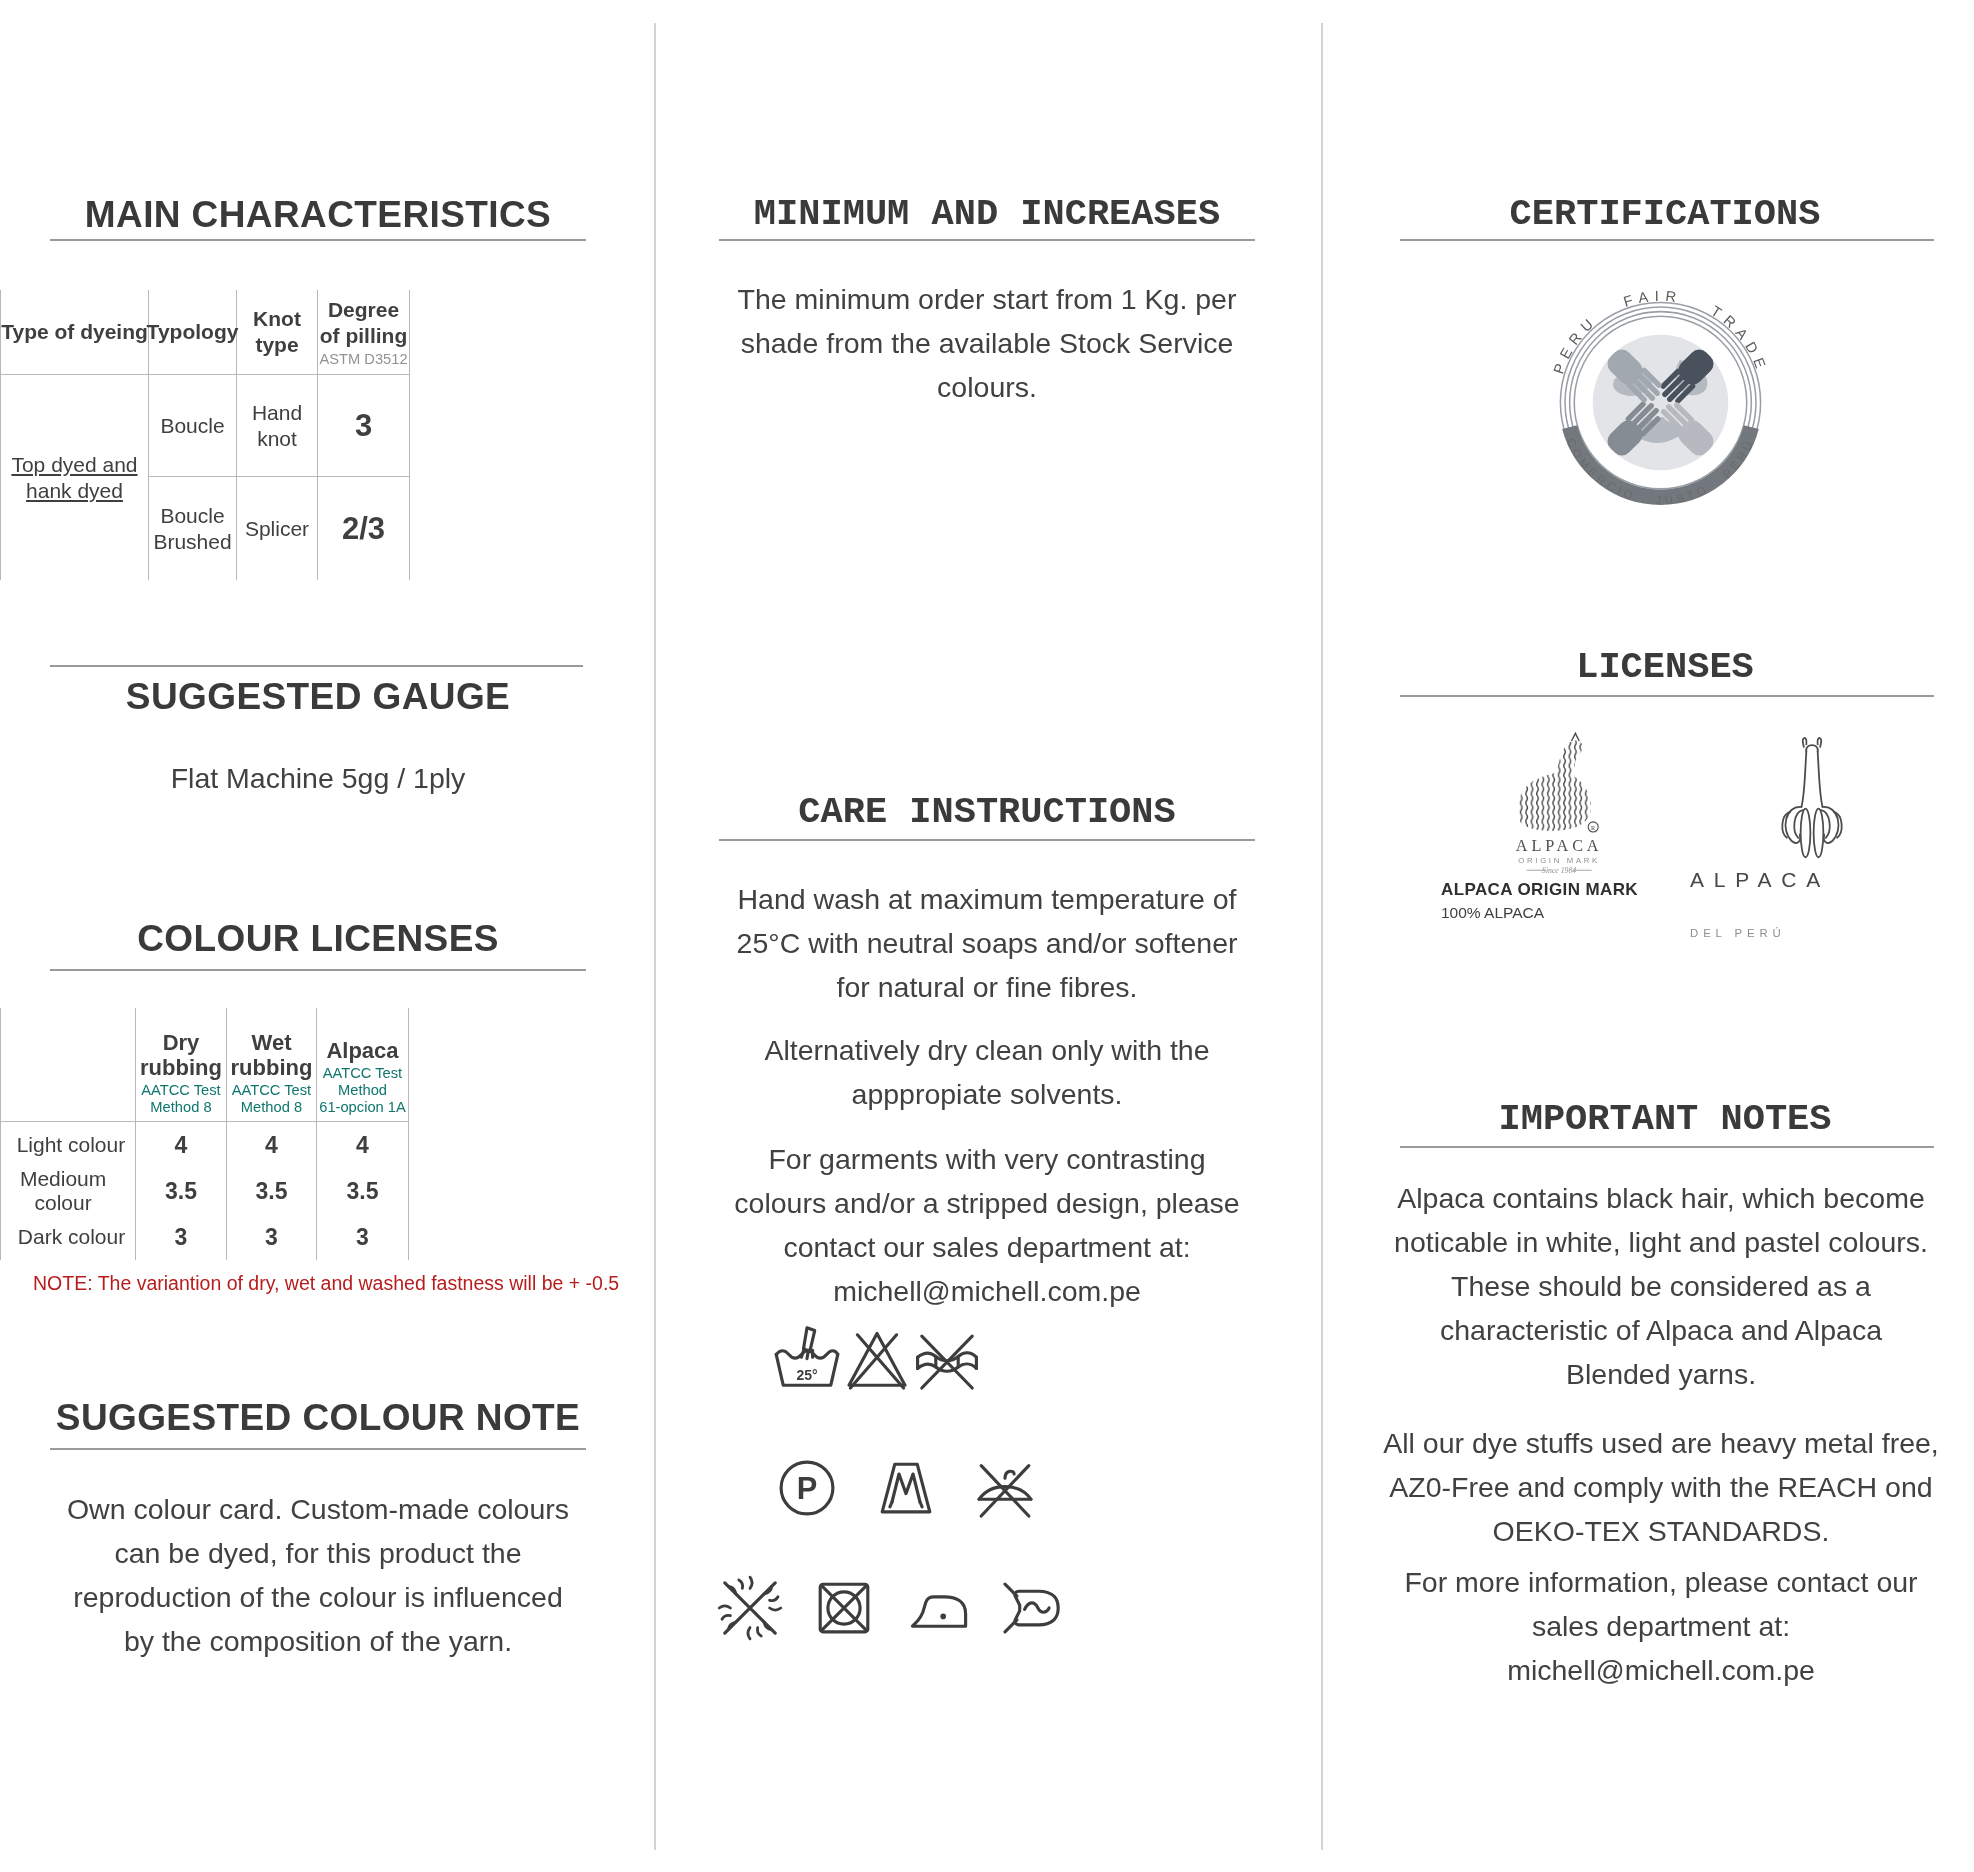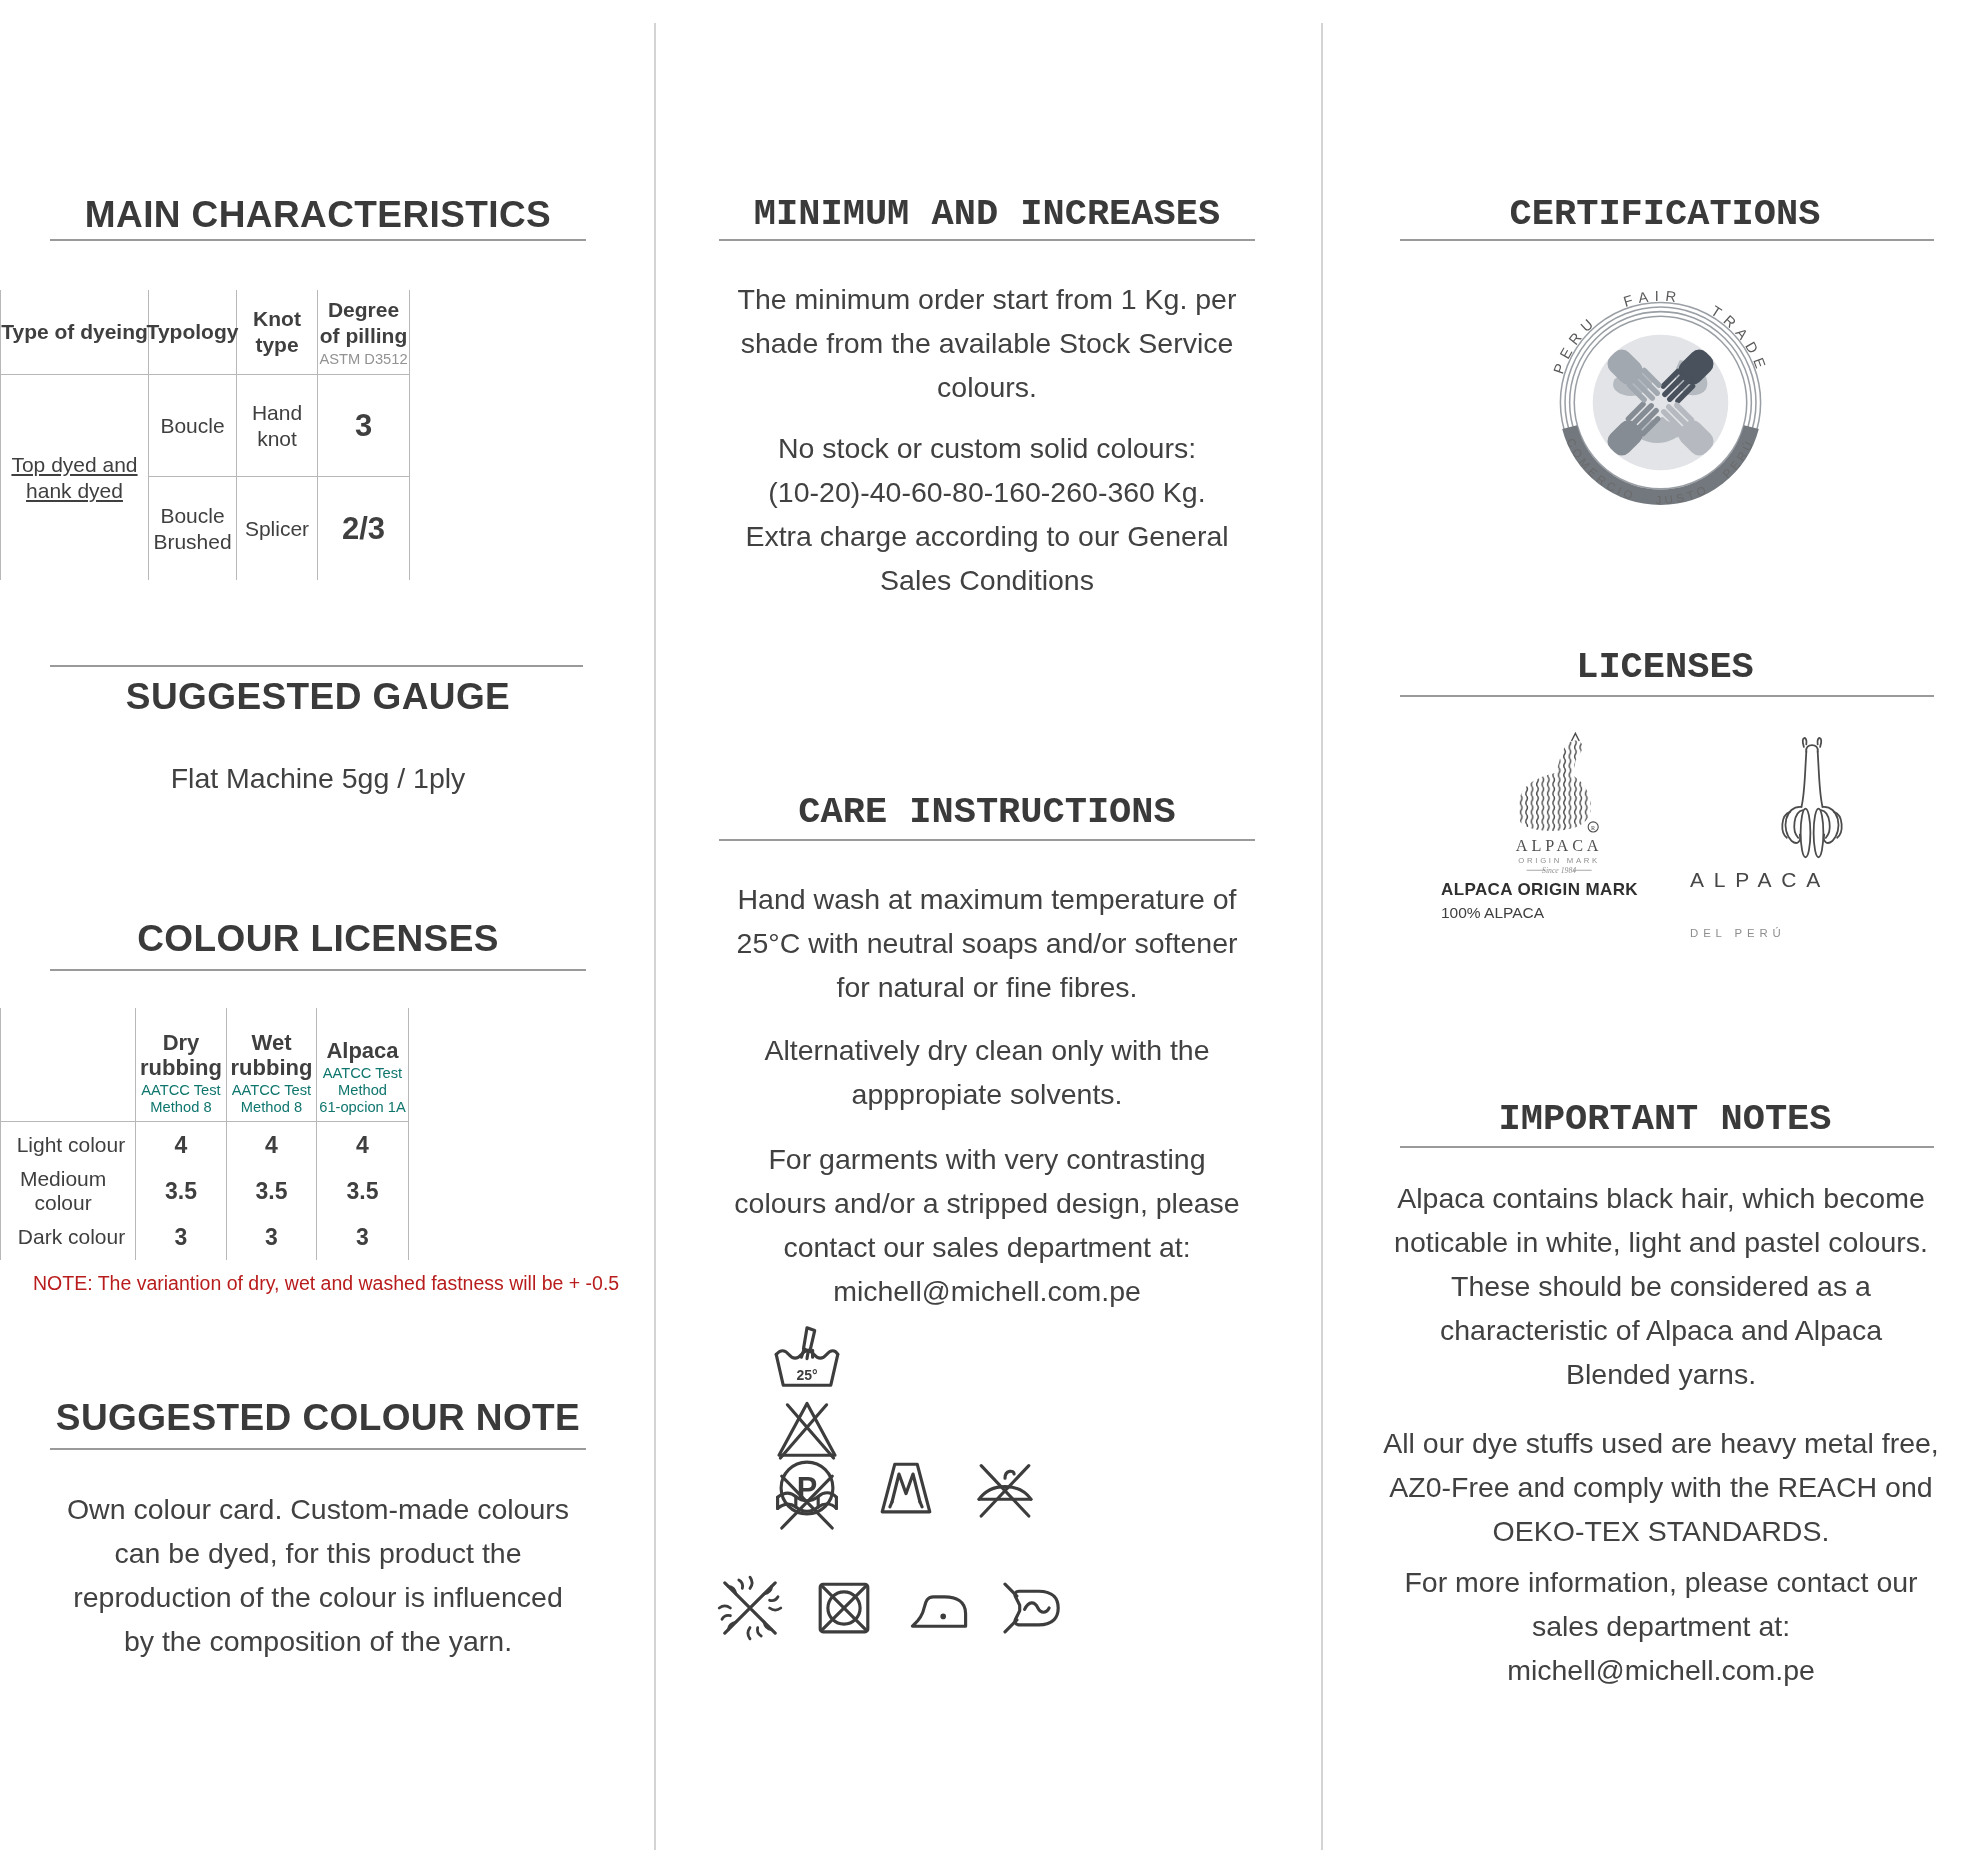--- a/index.html
+++ b/index.html
@@ -138,38 +138,34 @@
   <div class="para" style="left:33px;top:1487px;">Own colour card. Custom-made colours
 can be dyed, for this product the
 reproduction of the colour is influenced
 by the composition of the yarn.</div>
 
   <div class="h-mono" style="left:702px;top:194px;">MINIMUM AND INCREASES</div>
   <div class="rule" style="left:719px;top:239px;width:536px;"></div>
   <div class="para" style="left:702px;top:277px;">The minimum order start from 1 Kg. per
 shade from the available Stock Service
 colours.</div>
-  <div class="para" style="left:702px;top:426px;">No stock or custom solid colours:
-(10-20)-40-60-80-160-260-360 Kg.
-Extra charge according to our General
-Sales Conditions</div>
 
   <div class="h-mono" style="left:702px;top:792px;">CARE INSTRUCTIONS</div>
   <div class="rule" style="left:719px;top:839px;width:536px;"></div>
   <div class="para" style="left:702px;top:877px;">Hand wash at maximum temperature of
 25°C with neutral soaps and/or softener
 for natural or fine fibres.</div>
   <div class="para" style="left:702px;top:1028px;">Alternatively dry clean only with the
 apppropiate solvents.</div>
   <div class="para" style="left:702px;top:1137px;">For garments with very contrasting
 colours and/or a stripped design, please
 contact our sales department at:
 michell@michell.com.pe</div>
 
-  <div class="icon-row" style="left:772px;top:1325px;flex-direction:column;">
+  <div class="icon-row" style="left:772px;top:1325px;">
     <div class="cicon">
       <svg viewBox="0 0 100 100">
         <path class="ic" d="M6,42 L16,86 L84,86 L94,42"></path>
         <path class="ic" d="M6,42 C12,35 18,35 24,42 C30,49 36,49 42,42 C48,35 54,35 60,42 C66,49 72,49 78,42 C84,35 90,35 94,42"></path>
         <path class="ic" d="M50,4 L61,8 L54,38 L45,34 Z"></path>
         <path class="ic" d="M46,34 L42,46 M52,36 L50,48 M58,36 L58,46"></path>
         <text class="ictext" x="50" y="78" font-size="20" text-anchor="middle">25°</text>
       </svg>
     </div>
     <div class="cicon">

